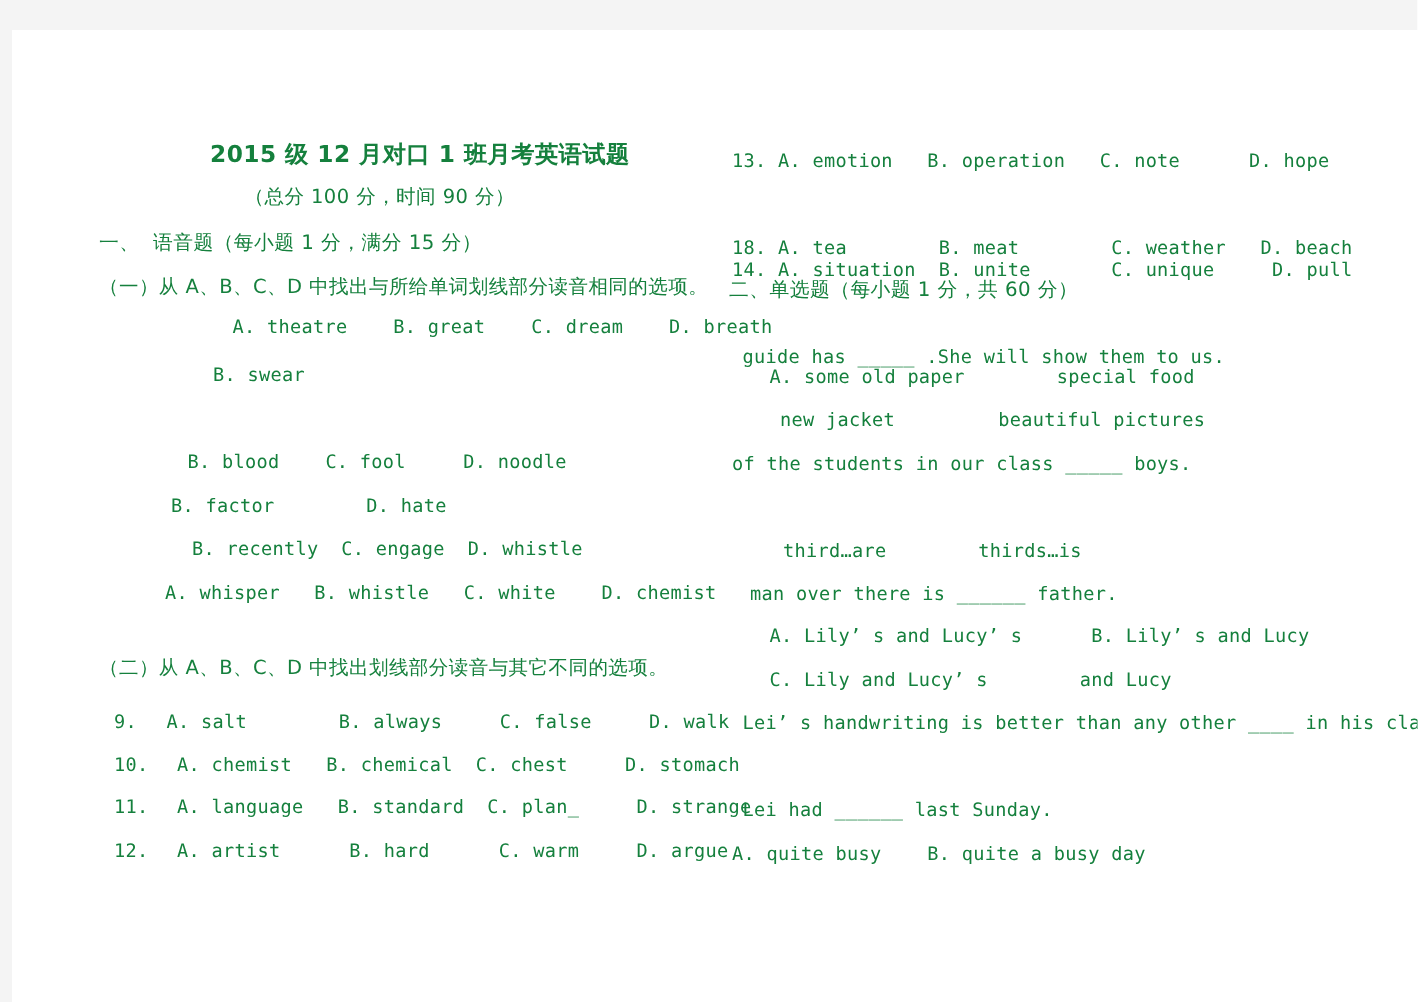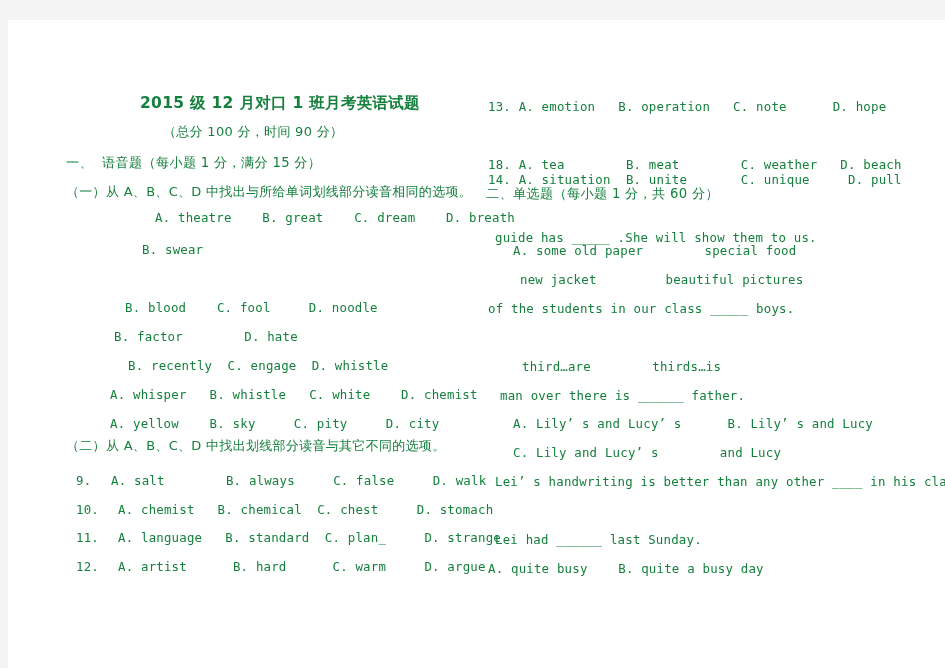--- a/index.html
+++ b/index.html
@@ -80,21 +80,20 @@
   <div class="ln cn" style="left:58px; top:165px; font-size:13px;">（一）从 A、B、C、D 中找出与所给单词划线部分读音相同的选项。</div>
 
   <div class="ln cn" style="left:58px; top:419px; font-size:13px;">（二）从 A、B、C、D 中找出划线部分读音与其它不同的选项。</div>
 
   <div class="ln" style="left:116px; top:192px;margin-left:31px;">A. theatre    B. great    C. dream    D. breath</div>
   <div class="ln" style="left:134px; top:224px;">B. swear</div>
   <div class="ln" style="left:117px; top:282px;">B. blood    C. fool     D. noodle</div>
   <div class="ln" style="left:106px; top:311px;">B. factor        D. hate</div>
   <div class="ln" style="left:120px; top:340px;">B. recently  C. engage  D. whistle</div>
   <div class="ln" style="left:102px; top:369px;">A. whisper   B. whistle   C. white    D. chemist</div>
-  <div class="ln" style="left:102px; top:398px;">A. yellow    B. sky     C. pity     D. city</div>
 
   <div class="ln" style="left:68px; top:455px;">9.</div>
   <div class="ln" style="left:103px; top:455px;">A. salt        B. always     C. false     D. walk</div>
 
   <div class="ln" style="left:68px; top:484px;">10.</div>
   <div class="ln" style="left:110px; top:484px;">A. chemist   B. chemical  C. chest     D. stomach</div>
 
   <div class="ln" style="left:68px; top:512px;text-align:center;">11.</div>
   <div class="ln" style="left:110px; top:512px;">A. language   B. standard  C. plan_     D. strange</div>
 

